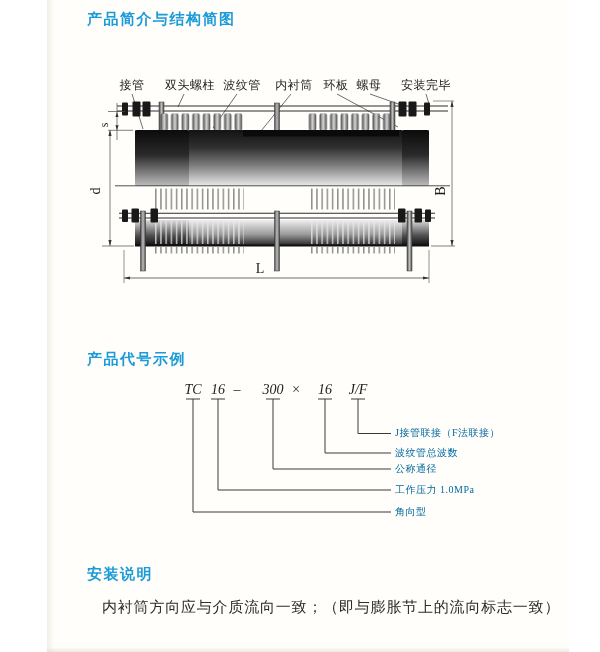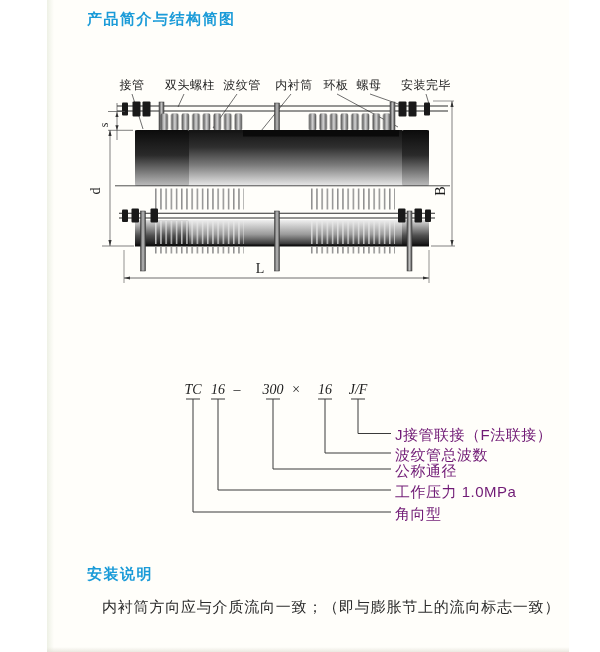--- a/index.html
+++ b/index.html
@@ -25,21 +25,21 @@
   }
   .diagram-svg{position:absolute;left:40px;top:65px;width:380px;height:250px;}
   .code-svg{position:absolute;left:0;top:375px;width:600px;height:165px;}
   .code-seg{
     position:absolute;top:382px;transform:translateX(-50%);
     font-family:"Liberation Serif","DejaVu Serif",serif;
     font-size:14px;color:#1d1d1d;white-space:nowrap;font-style:italic;
   }
   .callout{
     position:absolute;left:348px;
-    font-size:15px;color:#701a75;white-space:nowrap;letter-spacing:.5px;
+    font-size:10px;color:#0369a1;white-space:nowrap;letter-spacing:.5px;font-family:Liberation Serif, serif;
   }
   .install-line{
     position:absolute;left:55px;margin:0;
     font-size:15px;color:#2b2b2b;white-space:nowrap;letter-spacing:.8px;
   }
   .dim-letter{
     font-family:"Liberation Serif","DejaVu Serif",serif;
     fill:#1a1a1a;
   }
 </style>
@@ -215,20 +215,21 @@
     <g stroke="#4a4a4a" stroke-width="0.8">
       <line x1="77" y1="278" x2="382" y2="278"></line>
       <line x1="77" y1="250" x2="77" y2="283" stroke-width="0.6"></line>
       <line x1="382" y1="250" x2="382" y2="283" stroke-width="0.6"></line>
       <polygon points="77,278 83,276.4 83,279.6" fill="#333" stroke="none"></polygon>
       <polygon points="382,278 376,276.4 376,279.6" fill="#333" stroke="none"></polygon>
     </g>
     <text class="dim-letter" x="213" y="273" font-size="14" text-anchor="middle">L</text>
   </svg>
 
+  <h2 class="sec-title" style="top:350px">产品代号示例</h2>
 
   <svg class="code-svg" viewBox="0 375 600 165">
     <g stroke="#3a3a3a" stroke-width="1" fill="none">
       <line x1="139" y1="399" x2="153" y2="399"></line>
       <line x1="164" y1="399" x2="178" y2="399"></line>
       <line x1="219" y1="399" x2="233" y2="399"></line>
       <line x1="271" y1="399" x2="285" y2="399"></line>
       <line x1="304" y1="399" x2="318" y2="399"></line>
       <polyline points="311,399 311,433.5 344,433.5"></polyline>
       <polyline points="278,399 278,453 344,453"></polyline>

